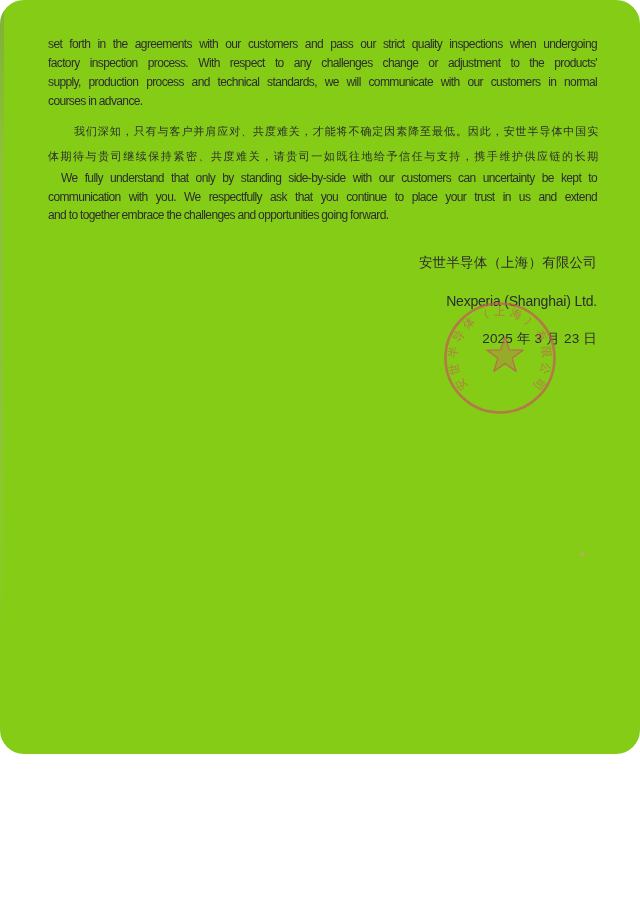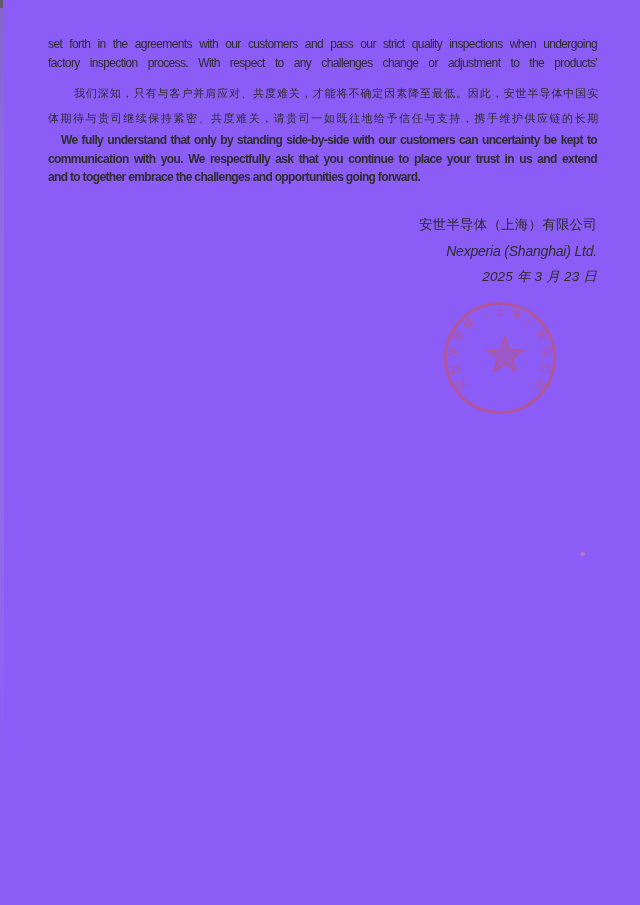--- a/index.html
+++ b/index.html
@@ -1,24 +1,25 @@
 <!DOCTYPE html>
 <html><head>
 <meta charset="utf-8">
 <title>Document</title>
 <style>
   html, body { margin: 0; padding: 0; background: #ffffff; }
   .page {
     position: relative;
     width: 640px;
-    height: 905px;
-    background: #8b5cf6;
+    height: 754px;
+    background: #84cc16;
     overflow: hidden;
     font-family: "Liberation Sans", "DejaVu Sans", sans-serif;
     color: #2d2d2d;
+    border-radius: 24px;
   }
   
   .edge-line {
     position: absolute; left: 0; top: 0;
     width: 4px; height: 100%;
     background: linear-gradient(180deg,
       rgba(120,120,120,0.35) 0%,
       rgba(160,160,160,0.22) 20%,
       rgba(170,170,170,0.20) 55%,
       rgba(190,190,190,0.10) 70%,
@@ -37,21 +38,21 @@
   .content {
     position: absolute; top: 0; left: 0;
     width: 640px;
     padding: 0 43px 0 48px;
     box-sizing: border-box;
   }
 
   .para { margin: 0; }
   .p1 { margin-top: 35px; }
   .p2 { margin-top: 8px; }
-  .p3 { margin-top: 0; font-weight: bold; }
+  .p3 { margin-top: 0; }
 
   .jl {
     text-align: justify;
     text-align-last: justify;
   }
   .jl.last { text-align-last: left; }
 
   .en-line {
     font-size: 12px;
     line-height: 19px;
@@ -67,21 +68,21 @@
   .indent-en { text-indent: 13px; }
   .indent-cjk { text-indent: 26px; }
 
   .sig-block {
     margin-top: 28px;
     text-align: right;
   }
   .sig-line { line-height: 20px; }
   .sig-cn { font-size: 13.5px; letter-spacing: 0.2px; }
   .sig-en { font-size: 14px; letter-spacing: -0.2px; }
-  .sig-gap { margin-top: 6px; font-style: italic; }
+  .sig-gap { margin-top: 18px; }
 
   .seal {
     position: absolute;
     left: 442px; top: 300px;
     width: 116px; height: 116px;
     opacity: 0.85;
     pointer-events: none;
   }
 </style>
 </head>
@@ -90,20 +91,22 @@
 <div class="page">
   <div class="edge-line"></div>
   <div class="corner-mark"></div>
   <div class="pink-speck"></div>
 
   <div class="content">
 
     <div class="para p1">
       <div class="jl en-line">set forth in the agreements with our customers and pass our strict quality inspections when undergoing</div>
       <div class="jl en-line">factory inspection process. With respect to any challenges change or adjustment to the products'</div>
+      <div class="jl en-line">supply, production process and technical standards, we will communicate with our customers in normal</div>
+      <div class="jl last en-line">courses in advance.</div>
     </div>
 
     <div class="para p2">
       <div class="jl cjk-line indent-cjk">我们深知，只有与客户并肩应对、共度难关，才能将不确定因素降至最低。因此，安世半导体中国实</div>
       <div class="jl cjk-line">体期待与贵司继续保持紧密、共度难关，请贵司一如既往地给予信任与支持，携手维护供应链的长期</div>
     </div>
 
     <div class="para p3">
       <div class="jl en-line indent-en">We fully understand that only by standing side-by-side with our customers can uncertainty be kept to</div>
       <div class="jl en-line">communication with you. We respectfully ask that you continue to place your trust in us and extend</div>

